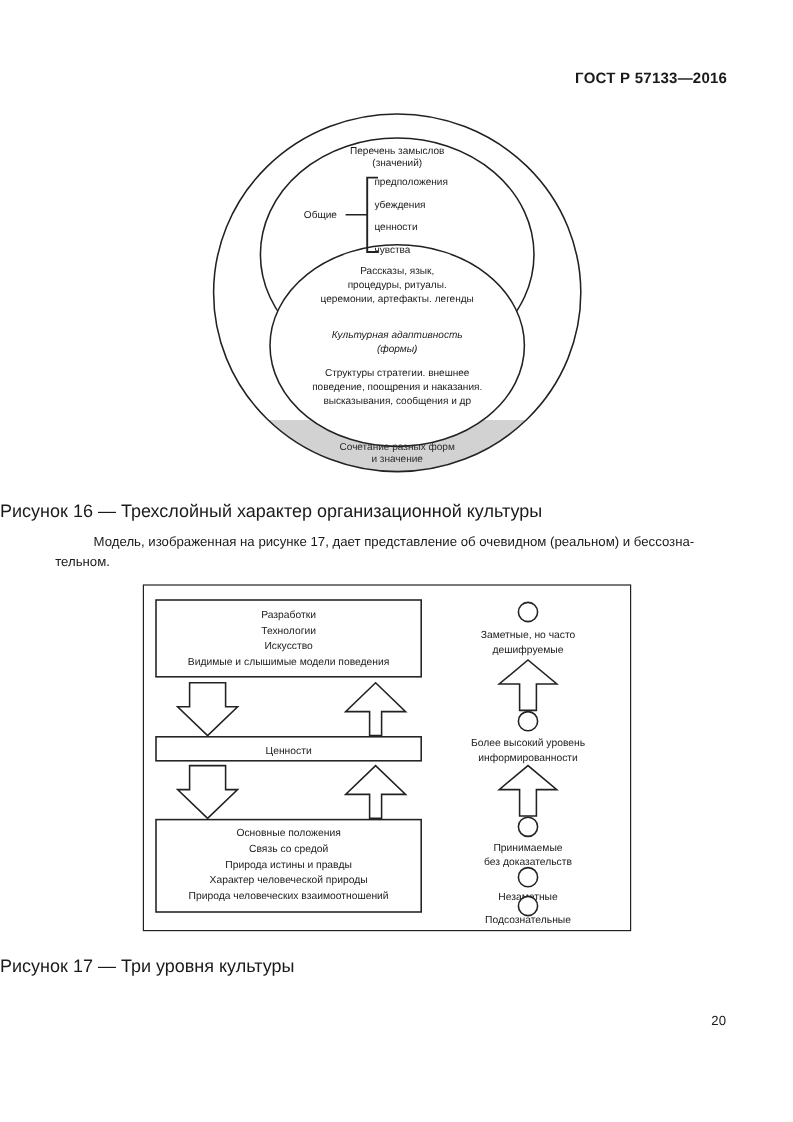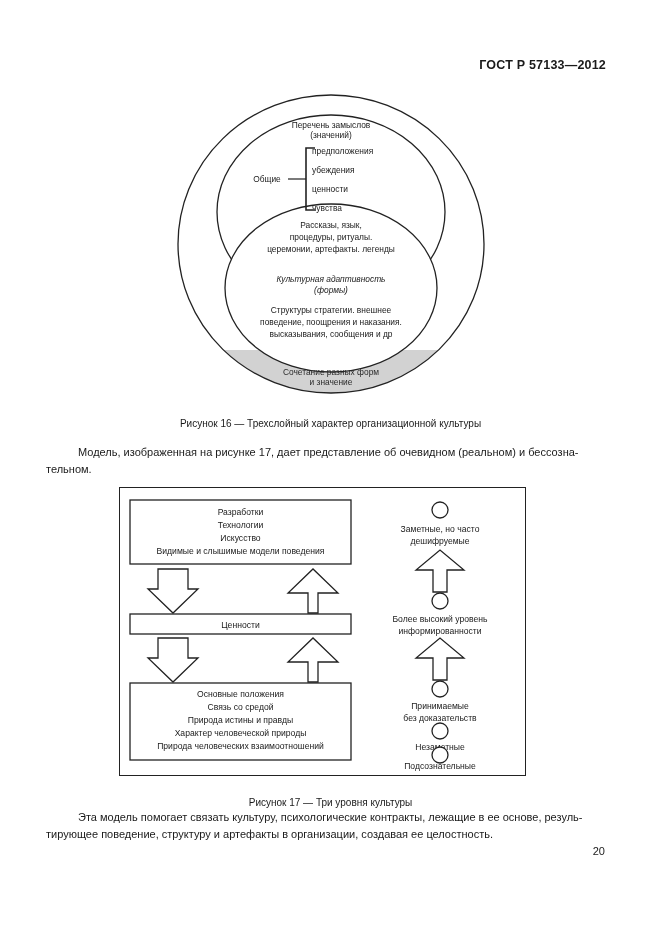--- a/index.html
+++ b/index.html
@@ -37,22 +37,22 @@
     font-family:"Liberation Sans", sans-serif;
     font-size:8.4px;
     fill:#1a1a1a;
   }
   .f16txt.ital{font-style:italic;}
   .f16txt.shaded{fill:#2b2b2b;}
 
   .caption{
     position:absolute;
     width:100%;
-    text-align:center;
-    font-size:10px;
+    text-align:left;
+    font-size:15px;
   }
   #cap16{left:0;top:418px;}
   #cap17{left:0;top:773px;margin-top:24px;}
 
   .para{
     position:absolute;
     left:46px;
     width:569px;
     font-size:11px;
     line-height:17px;
@@ -81,21 +81,21 @@
     position:absolute;
     right:56px;top:845px;
     font-size:11px;
   }
 </style>
 </head>
 <body>
 
 <div class="page">
 
-  <div class="gost-header">ГОСТ Р 57133—2012</div>
+  <div class="gost-header">ГОСТ Р 57133—2016</div>
 
   <div class="fig16">
     <svg width="310" height="312" viewBox="0 0 310 312" xmlns="http://www.w3.org/2000/svg">
       <defs>
         <clipPath id="clipOuter">
           <ellipse cx="155" cy="152" rx="153" ry="149"></ellipse>
         </clipPath>
       </defs>
 
       <g clip-path="url(#clipOuter)">
@@ -189,20 +189,16 @@
       <circle cx="320" cy="243" r="8" fill="#ffffff" stroke="#222" stroke-width="1.3"></circle>
       <text class="f17txt" x="320" y="262" text-anchor="middle">Незаметные</text>
 
       <circle cx="320" cy="267" r="8" fill="#ffffff" stroke="#222" stroke-width="1.3"></circle>
       <text class="f17txt" x="320" y="281" text-anchor="middle">Подсознательные</text>
     </svg>
   </div>
 
   <div class="caption" id="cap17">Рисунок 17 — Три уровня культуры</div>
 
-  <div class="para" id="para2">
-    <span class="ind">Эта модель помогает связать культуру, психологические контракты, лежащие в ее основе, резуль-</span>
-    <span>тирующее поведение, структуру и артефакты в организации, создавая ее целостность.</span>
-  </div>
 
   <div class="pagenum">20</div>
 
 </div>
 
 </body></html>

